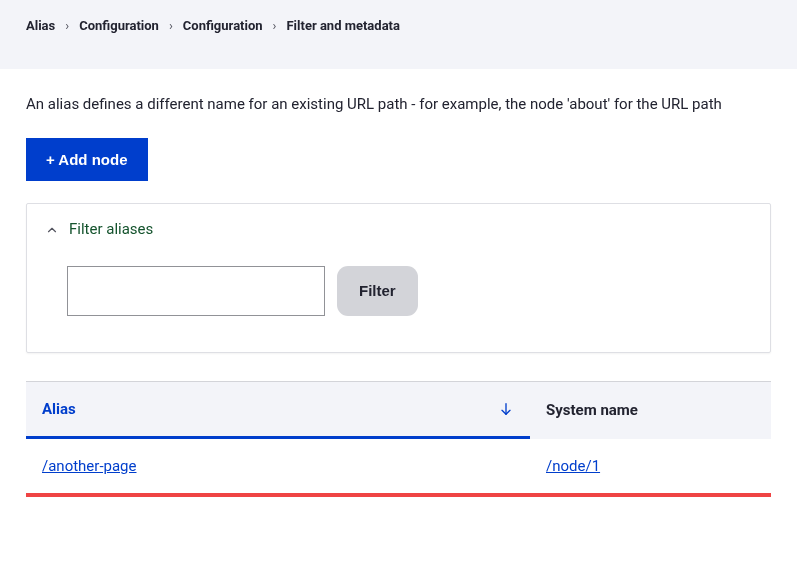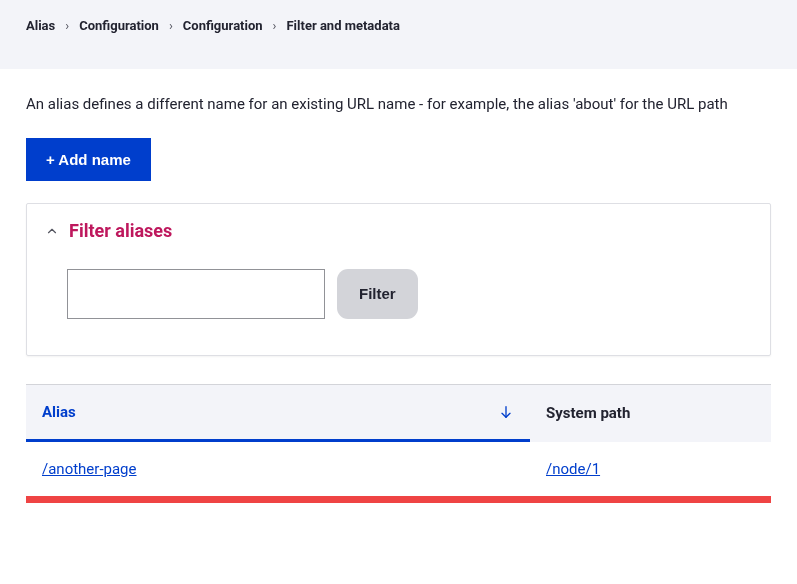--- a/index.html
+++ b/index.html
@@ -97,23 +97,23 @@
       height: 14px;
     }
     .chevron-icon svg {
       width: 100%;
       height: 100%;
       stroke: #545560;
       stroke-width: 2;
       fill: none;
     }
     .filter-title {
-      font-size: 18px;
-      font-weight: 700;
-      color: #be185d;
+      font-size: 15px;
+      font-weight: 400;
+      color: #14532d;
     }
     .filter-body {
       padding: 12px 40px 36px 40px;
       display: flex;
       gap: 12px;
       align-items: stretch;
     }
     .filter-input {
       width: 258px;
       height: 50px;
@@ -164,21 +164,21 @@
     }
     .sort-icon svg {
       width: 100%;
       height: 100%;
       stroke: #003ecc;
       stroke-width: 2;
       fill: none;
     }
     .table-row {
       display: flex;
-      border-bottom: 7px solid #ef4444;
+      border-bottom: 4px solid #ef4444;
     }
     .td {
       padding: 18px 16px;
       font-size: 15px;
     }
     .td.alias-col {
       width: 504px;
     }
     .td.syspath-col {
       flex: 1;
@@ -198,23 +198,23 @@
     <span class="breadcrumb-sep">›</span>
     <span class="breadcrumb-item">Configuration</span>
     <span class="breadcrumb-sep">›</span>
     <span class="breadcrumb-item">Configuration</span>
     <span class="breadcrumb-sep">›</span>
     <span class="breadcrumb-item">Filter and metadata</span>
   </nav>
 </div>
 
 <div class="content">
-  <p class="description">An alias defines a different name for an existing URL name - for example, the alias 'about' for the URL path</p>
-
-  <button class="add-button">+ Add name</button>
+  <p class="description">An alias defines a different name for an existing URL path - for example, the node 'about' for the URL path</p>
+
+  <button class="add-button">+ Add node</button>
 
   <div class="filter-panel">
     <div class="filter-header">
       <span class="chevron-icon">
         <svg viewBox="0 0 24 24">
             <polyline points="6,15 12,9 18,15" stroke-linecap="round" stroke-linejoin="round"></polyline>
           </svg>
       </span>
       <span class="filter-title">Filter aliases</span>
     </div>
@@ -229,21 +229,21 @@
       <div class="th alias-col">
         <span>Alias</span>
         <span class="sort-icon">
           <svg viewBox="0 0 24 24">
               <line x1="12" y1="4" x2="12" y2="20" stroke-linecap="round"></line>
               <polyline points="6,14 12,20 18,14" stroke-linecap="round" stroke-linejoin="round"></polyline>
             </svg>
         </span>
       </div>
       <div class="th syspath-col">
-        <span>System path</span>
+        <span>System name</span>
       </div>
     </div>
     <div class="table-row">
       <div class="td alias-col">
         <a class="link">/another-page</a>
       </div>
       <div class="td syspath-col">
         <a class="link">/node/1</a>
       </div>
     </div>

